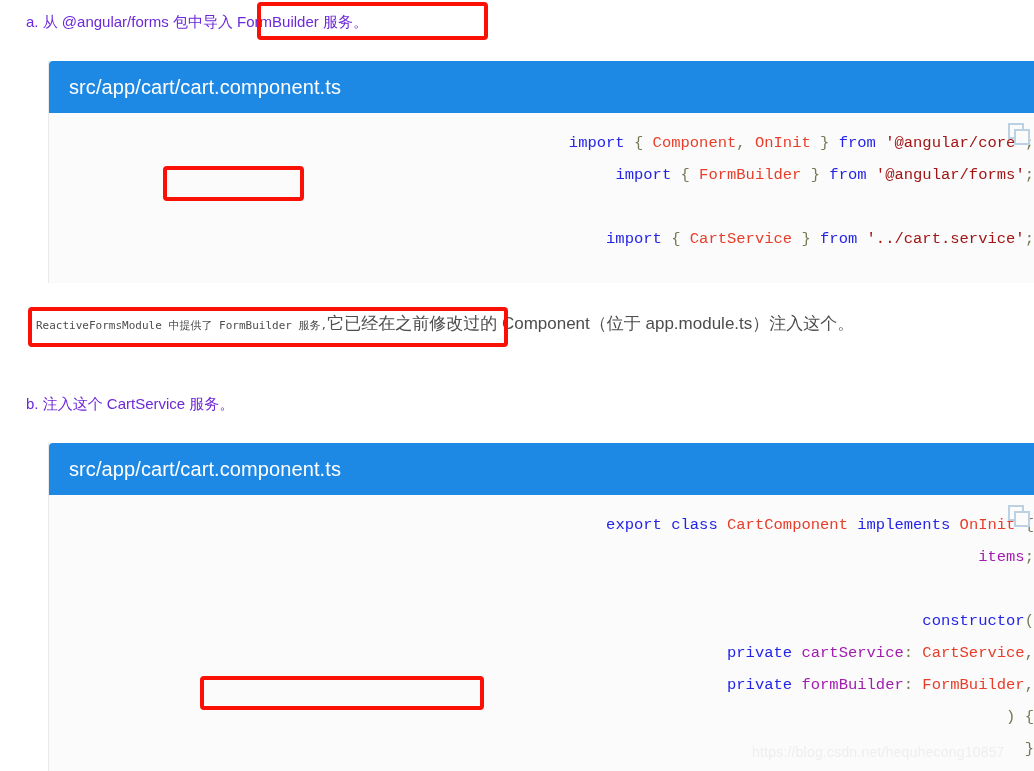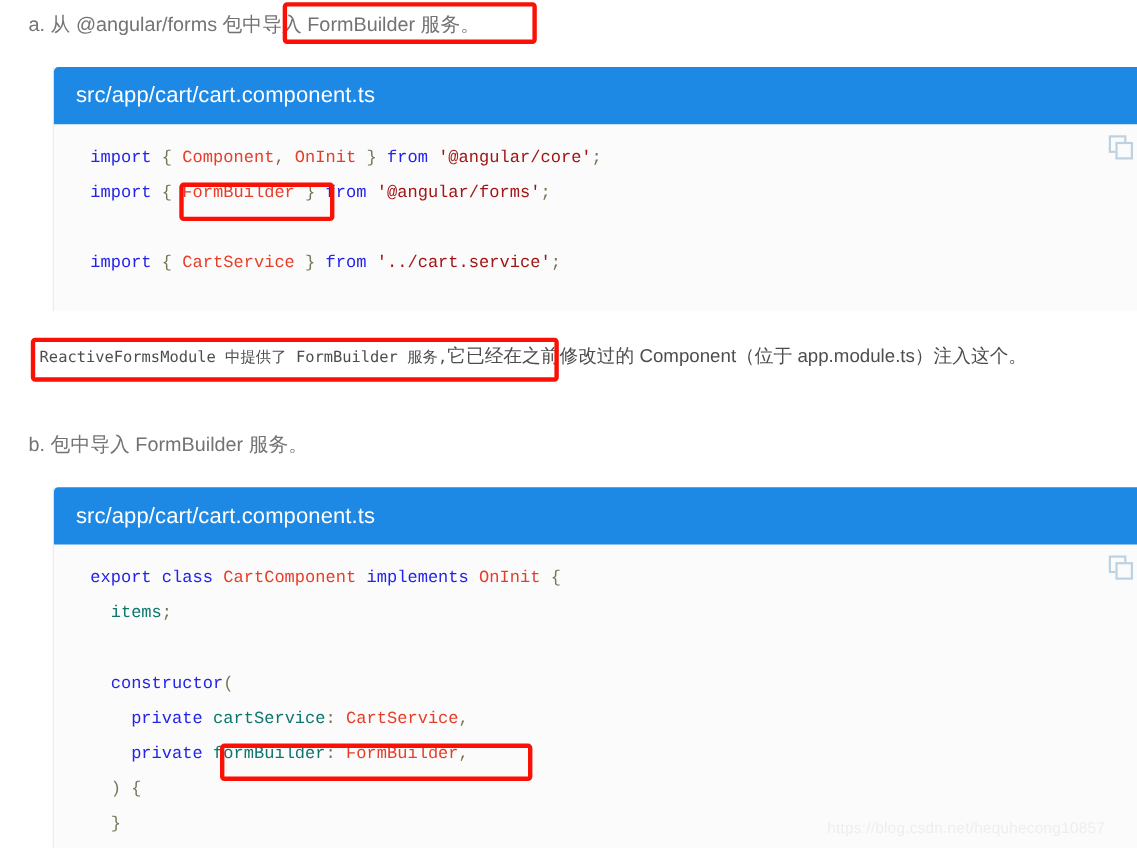--- a/index.html
+++ b/index.html
@@ -12,28 +12,28 @@
     height: 771px;
     position: relative;
     overflow: hidden;
     font-family: "Liberation Sans", "DejaVu Sans", sans-serif;
     color: #4d4d4d;
   }
 
   
   .prose {
     position: absolute;
-    font-size: 18px;
+    font-size: 15px;
     line-height: 30px;
-    color: #737373;
+    color: #6d28d9;
     white-space: nowrap;
   }
   .mono {
     font-family: "DejaVu Sans Mono", "Liberation Mono", monospace;
-    font-size: 14px;
+    font-size: 11px;
   }
 
   .line-a { left: 26px; top: 7px; }
   .line-b { left: 26px; top: 389px; }
 
   .para {
     position: absolute;
     left: 36px;
     top: 308px;
     width: 990px;
@@ -43,20 +43,21 @@
   }
 
   
   .codeblock {
     position: absolute;
     left: 48px;
     right: 0;
     background: #fbfbfb;
     border-left: 1px solid #eaeaea;
     box-sizing: border-box;
+    text-align: right;
   }
   .codeblock .bar {
     background: #1e88e5;
     border-radius: 4px 0 0 0;
     height: 52px;
     display: flex;
     align-items: center;
     padding-left: 20px;
     box-sizing: border-box;
   }
@@ -73,21 +74,21 @@
     padding: 14px 0 10px 33px;
     color: #333333;
     white-space: pre;
   }
 
   
   .kw  { color: #2424e8; }   
   .ty  { color: #e83e29; }   
   .str { color: #a31515; }   
   .pn  { color: #777755; }   
-  .pl  { color: #0f766e; }   
+  .pl  { color: #a21caf; }   
 
   
   .copy-icon {
     position: absolute;
     width: 24px;
     height: 24px;
   }
   .copy-icon .r1, .copy-icon .r2 {
     position: absolute;
     border: 2px solid #bcd2e2;
@@ -132,21 +133,21 @@
 </div>
 <div class="copy-icon" style="left:1008px; top:123px;">
   <span class="r1"></span>
   <span class="r2"></span>
 </div>
 
 <div class="para">
   <span class="mono">ReactiveFormsModule 中提供了 FormBuilder 服务,</span><span>它已经在之前修改过的 Component（位于 app.module.ts）</span><span>注入这个。</span>
 </div>
 
-<div class="prose line-b">b. 包中导入 FormBuilder 服务。</div>
+<div class="prose line-b">b. 注入这个 CartService 服务。</div>
 
 <div class="codeblock" id="cb1" style="top:443px; height:328px;">
   <div class="bar">
     <span class="bar-title">src/app/cart/cart.component.ts</span>
   </div>
   <div class="code"><div><span class="kw">export </span><span class="kw">class </span><span class="ty">CartComponent </span><span class="kw">implements </span><span class="ty">OnInit</span><span class="pn"> {</span></div><div><span class="pl">  items</span><span class="pn">;</span></div><div>&nbsp;</div><div><span class="pl">  </span><span class="kw">constructor</span><span class="pn">(</span></div><div><span class="pl">    </span><span class="kw">private </span><span class="pl">cartService</span><span class="pn">: </span><span class="ty">CartService</span><span class="pn">,</span></div><div><span class="pl">    </span><span class="kw">private </span><span class="pl">formBuilder</span><span class="pn">: </span><span class="ty">FormBuilder</span><span class="pn">,</span></div><div><span class="pn">  ) {</span></div><div><span class="pn">  }</span></div></div>
 </div>
 <div class="copy-icon" style="left:1008px; top:505px;">
   <span class="r1"></span>
   <span class="r2"></span>

